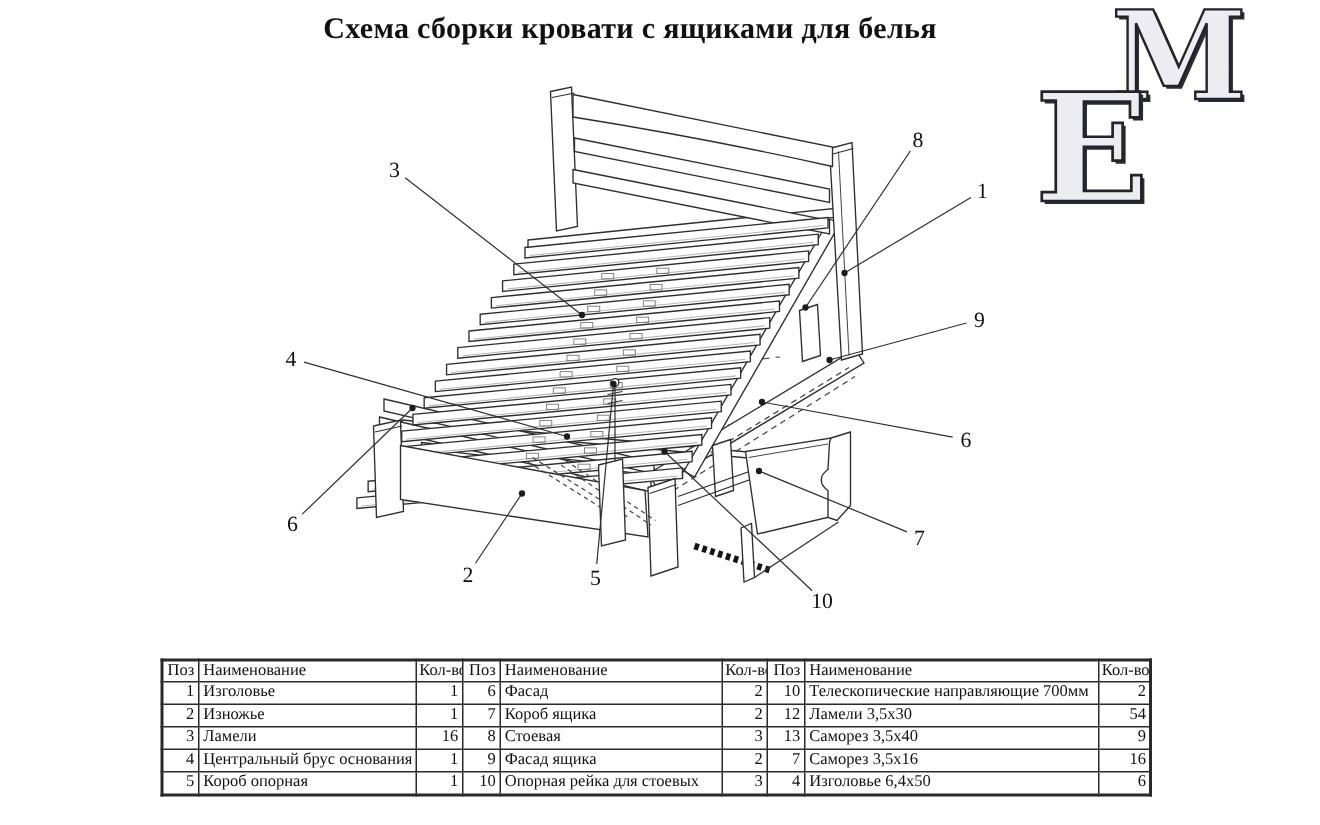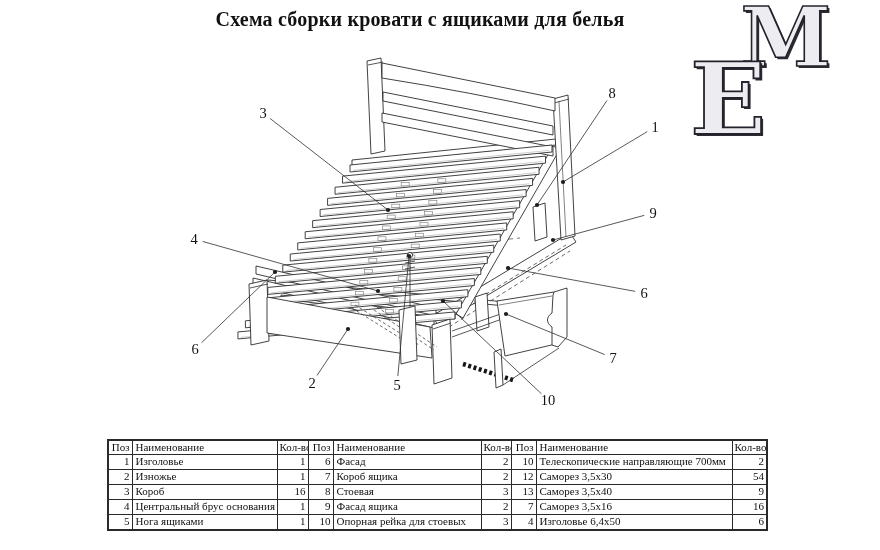--- a/index.html
+++ b/index.html
@@ -208,26 +208,26 @@
           <td class="c">2</td>
         </tr>
         <tr>
           <td class="c">2</td>
           <td class="n">Изножье</td>
           <td class="c">1</td>
           <td class="c">7</td>
           <td class="n">Короб ящика</td>
           <td class="c">2</td>
           <td class="c">12</td>
-          <td class="n">Саморез 3,5х30</td>
+          <td class="n">Ламели 3,5х30</td>
           <td class="c">54</td>
         </tr>
         <tr>
           <td class="c">3</td>
-          <td class="n">Короб</td>
+          <td class="n">Ламели</td>
           <td class="c">16</td>
           <td class="c">8</td>
           <td class="n">Стоевая</td>
           <td class="c">3</td>
           <td class="c">13</td>
           <td class="n">Саморез 3,5х40</td>
           <td class="c">9</td>
         </tr>
         <tr>
           <td class="c">4</td>
@@ -235,21 +235,21 @@
           <td class="c">1</td>
           <td class="c">9</td>
           <td class="n">Фасад ящика</td>
           <td class="c">2</td>
           <td class="c">7</td>
           <td class="n">Саморез 3,5х16</td>
           <td class="c">16</td>
         </tr>
         <tr>
           <td class="c">5</td>
-          <td class="n">Нога ящиками</td>
+          <td class="n">Короб опорная</td>
           <td class="c">1</td>
           <td class="c">10</td>
           <td class="n">Опорная рейка для стоевых</td>
           <td class="c">3</td>
           <td class="c">4</td>
           <td class="n">Изголовье 6,4х50</td>
           <td class="c">6</td>
         </tr>
       </tbody>
     </table>

